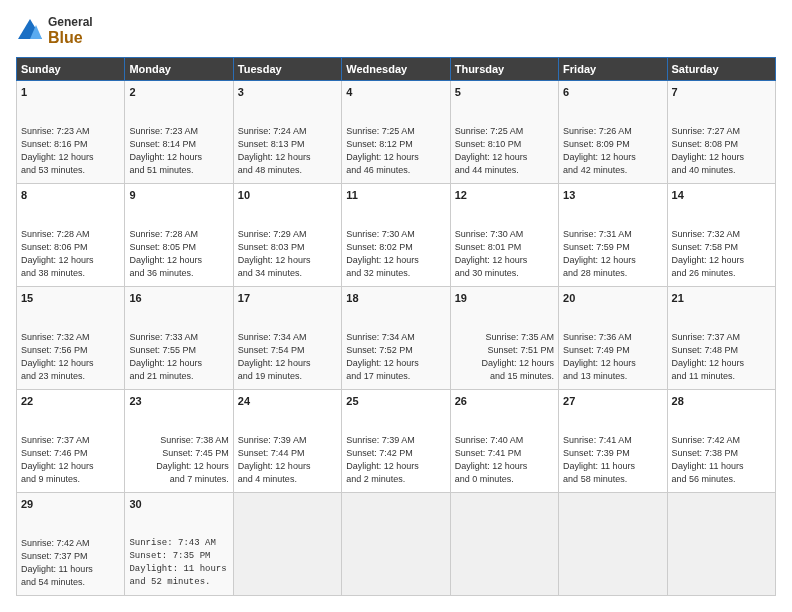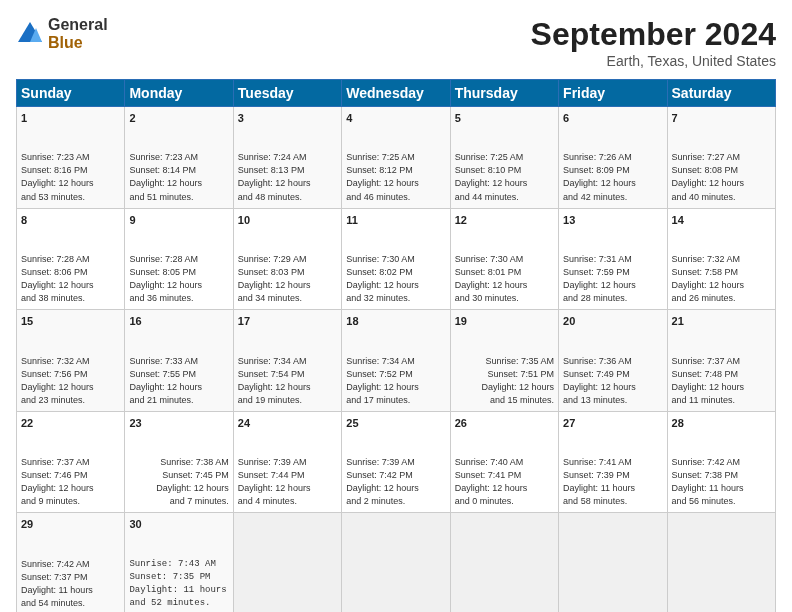--- a/index.html
+++ b/index.html
@@ -27,21 +27,21 @@
       display: flex;
       align-items: center;
       gap: 4px;
     }
     .logo-text {
       display: flex;
       flex-direction: column;
       line-height: 1.1;
     }
     .logo-general {
-      font-size: 16px;
+      font-size: 12px;
       font-weight: bold;
       color: #333;
     }
     .logo-blue {
       font-size: 16px;
       font-weight: bold;
       color: #a16207;
     }
     .logo-icon {
       width: 28px;
@@ -59,23 +59,23 @@
       font-size: 14px;
       color: #555;
     }
     .calendar {
       width: 100%;
       border-collapse: collapse;
       flex: 1;
       font-size: 9.5px;
     }
     .calendar thead tr th {
-      background: #0369a1;
+      background: #404040;
       color: #fff;
-      font-size: 14px;
+      font-size: 11px;
       font-weight: bold;
       padding: 5px 4px;
       text-align: left;
       border: 1px solid #2a6db5;
     }
     .calendar tbody tr td {
       border: 1px solid #ccc;
       vertical-align: top;
       padding: 4px;
       width: 108px;
@@ -109,24 +109,20 @@
   <div class="header">
     <div class="logo">
       <svg class="logo-icon" viewBox="0 0 28 28">
         <polygon points="14,2 26,22 2,22" fill="#1a6fc4"></polygon>
         <polygon points="20,8 26,22 14,22" fill="#5aabf0"></polygon>
       </svg>
       <div class="logo-text">
         <span class="logo-general">General</span>
         <span class="logo-blue">Blue</span>
       </div>
-    </div>
-    <div class="title-block">
-      <div class="title-month">September 2024</div>
-      <div class="title-location">Earth, Texas, United States</div>
     </div>
   </div>
 
   <table class="calendar">
     <thead>
       <tr>
         <th>Sunday</th>
         <th>Monday</th>
         <th>Tuesday</th>
         <th>Wednesday</th>

